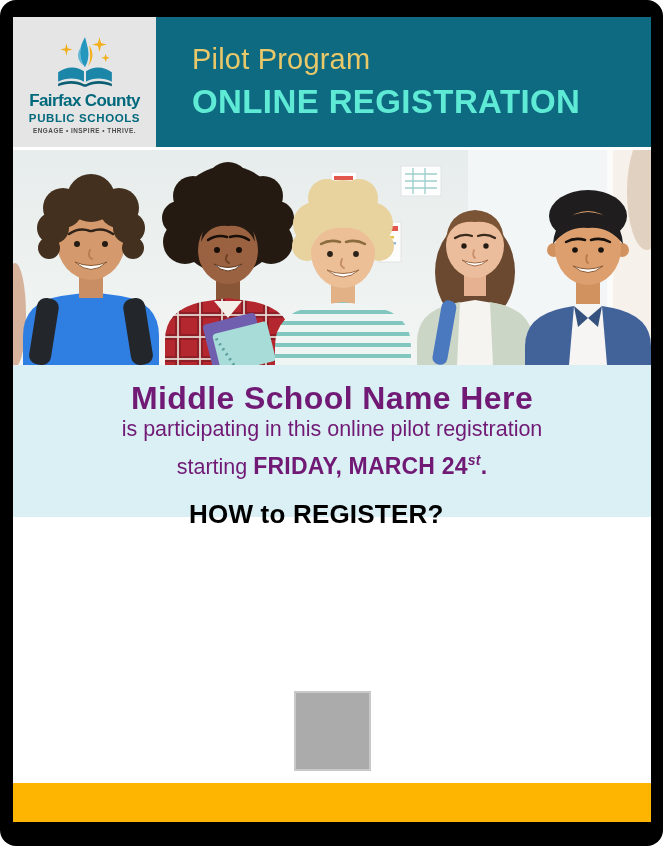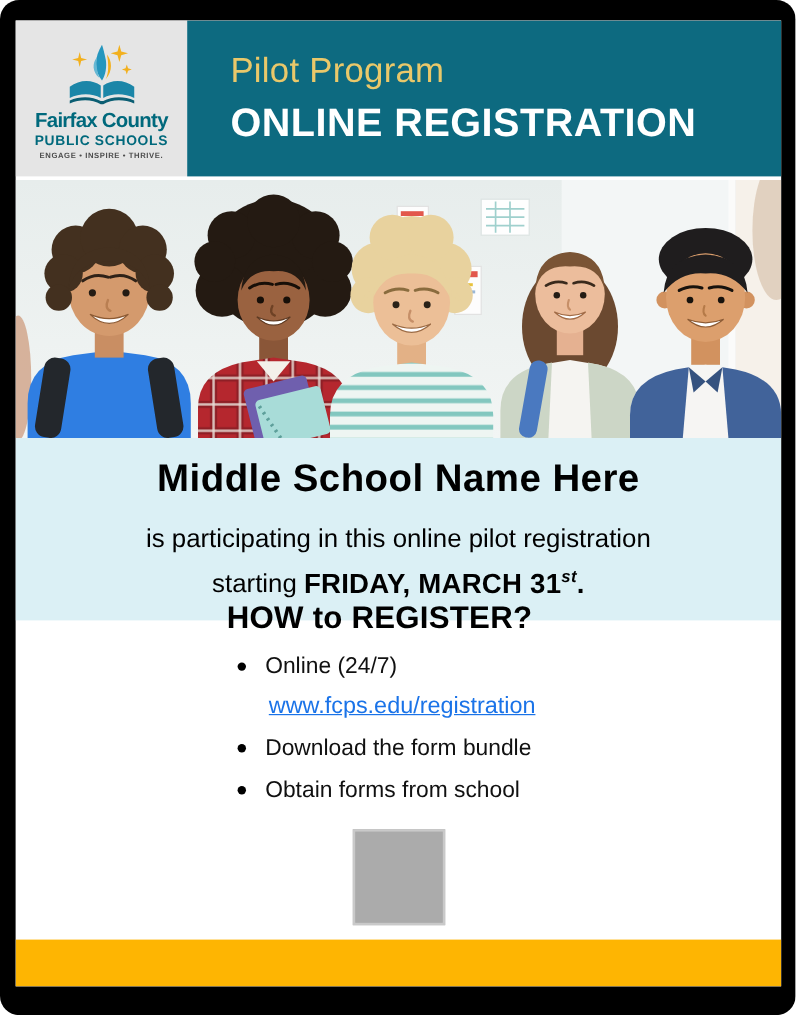--- a/index.html
+++ b/index.html
@@ -12,30 +12,30 @@
   .page{position:absolute; left:13px; top:17px; width:638px; height:805px; background:#fff; overflow:hidden;}
 
   
   .header-band{position:absolute; top:0; left:0; width:638px; height:130px; display:flex;}
   .logo-box{width:143px; background:#e5e5e5; display:flex; flex-direction:column; align-items:center; justify-content:center; padding-top:4px;}
   .logo-name{color:var(--logo_teal); font-weight:700; font-size:17px; letter-spacing:-0.6px; margin-top:2px;}
   .logo-subname{color:var(--logo_teal); font-weight:700; font-size:11.5px; letter-spacing:0.6px; margin-top:1px;}
   .logo-tagline{color:#4c4c4c; font-weight:700; font-size:6.4px; letter-spacing:0.5px; margin-top:3px;}
   .header-teal{flex:1; background:var(--teal); display:flex; flex-direction:column; justify-content:center; padding-left:36px;}
   .program-label{color:var(--gold); font-size:29px; line-height:1.15; letter-spacing:0.2px;}
-  .page-title{color:#ffffff; font-size:33px; font-weight:700; letter-spacing:0.4px; margin-top:6px;}
+  .page-title{color:#5eead4; font-size:33px; font-weight:700; letter-spacing:0.4px; margin-top:6px;}
 
   
   .photo{position:absolute; top:133px; left:0; width:638px; height:215px;}
   .photo svg{display:block; width:638px; height:215px;}
 
   
-  .blue-band{position:absolute; top:348px; left:0; width:638px; height:152px; background:var(--lightblue); text-align:center; color:#000000;}
+  .blue-band{position:absolute; top:348px; left:0; width:638px; height:152px; background:var(--lightblue); text-align:center; color:#701a75;}
   .school-name{font-size:32px; font-weight:700; letter-spacing:0.4px; margin-top:15px;}
-  .announce-line1{font-size:21.5px; margin-top:20px;}
+  .announce-line1{font-size:21.5px; }
   .announce-line2{font-size:21.5px; margin-top:10px;}
   .announce-line2 b{font-size:23px; letter-spacing:0.2px;}
   .announce-line2 sup{font-size:14px; font-weight:700;font-style:italic;}
 
   
   .register{position:absolute; top:472px; left:0; width:638px;}
   .register-heading{font-size:26px; font-weight:700; letter-spacing:0.2px; margin:10px 0 14px 176px;}
   .register-list{list-style:none; margin-left:182px;}
   .register-list li{position:relative; padding-left:26px; font-size:19px; color:#111; margin-bottom:11px; line-height:1.25;}
   .register-list li::before{content:""; position:absolute; left:3px; top:8px; width:7px; height:7px; border-radius:50%; background:#000;}
@@ -221,35 +221,23 @@
             <circle cx="343" cy="104" r="2.9" fill="#2a2218"></circle>
           <path d="M329 109 q-3 7 2 9" stroke="#c68f68" stroke-width="2" fill="none" stroke-linecap="round"></path>
           <path d="M314 120 Q330 134 346 120 Q330 127 314 120 Z" fill="#fff" stroke="#9c6b44" stroke-width="1"></path>
         </g>
       </svg>
     </div>
 
     <div class="blue-band">
       <div class="school-name">Middle School Name Here</div>
       <div class="announce-line1">is participating in this online pilot registration</div>
-      <div class="announce-line2"><span>starting </span><b><span>FRIDAY, MARCH 31</span><sup>st</sup><span>.</span></b></div>
+      <div class="announce-line2"><span>starting </span><b><span>FRIDAY, MARCH 24</span><sup>st</sup><span>.</span></b></div>
     </div>
 
     <div class="register">
       <div class="register-heading">HOW to REGISTER?</div>
-      <ul class="register-list">
-        <li>
-          <span>Online (24/7)</span><br>
-          <a class="reg-link" href="#">www.fcps.edu/registration</a>
-        </li>
-        <li>
-          <span>Download the form bundle</span>
-        </li>
-        <li>
-          <span>Obtain forms from school</span>
-        </li>
-      </ul>
     </div>
 
     <div class="qr-placeholder"></div>
     <div class="footer-bar"></div>
   </div>
 </div>
 
 </body></html>

